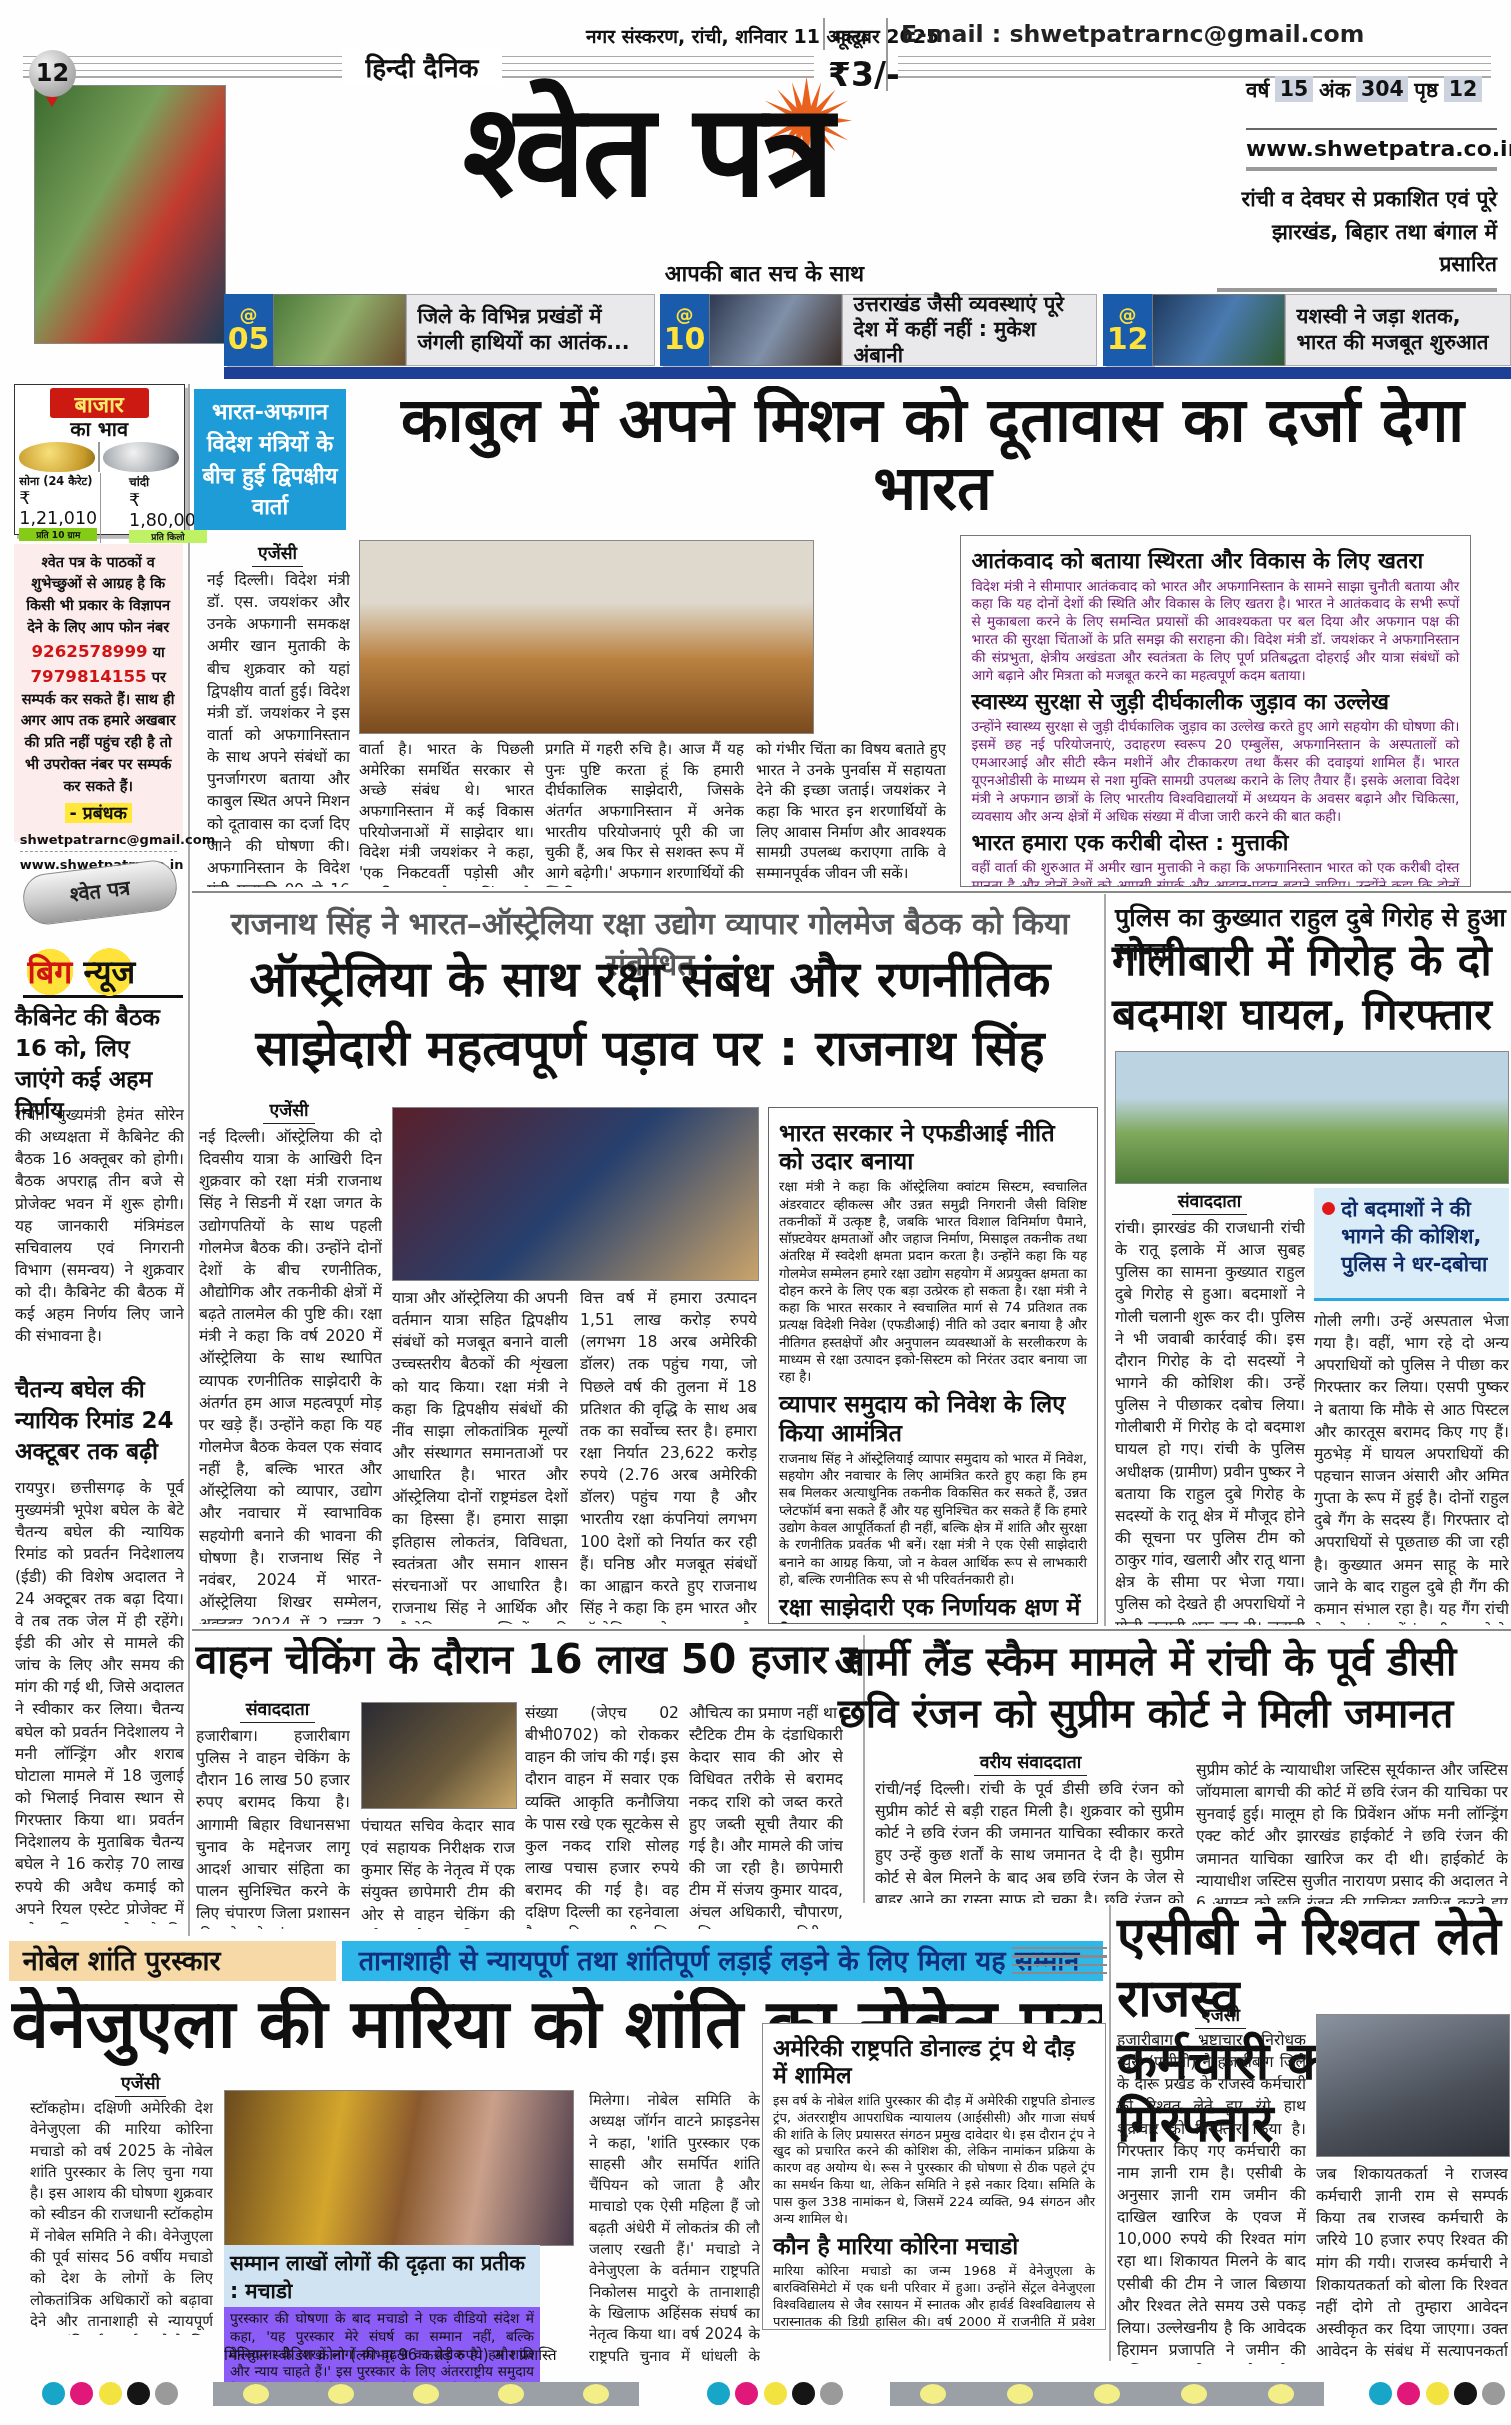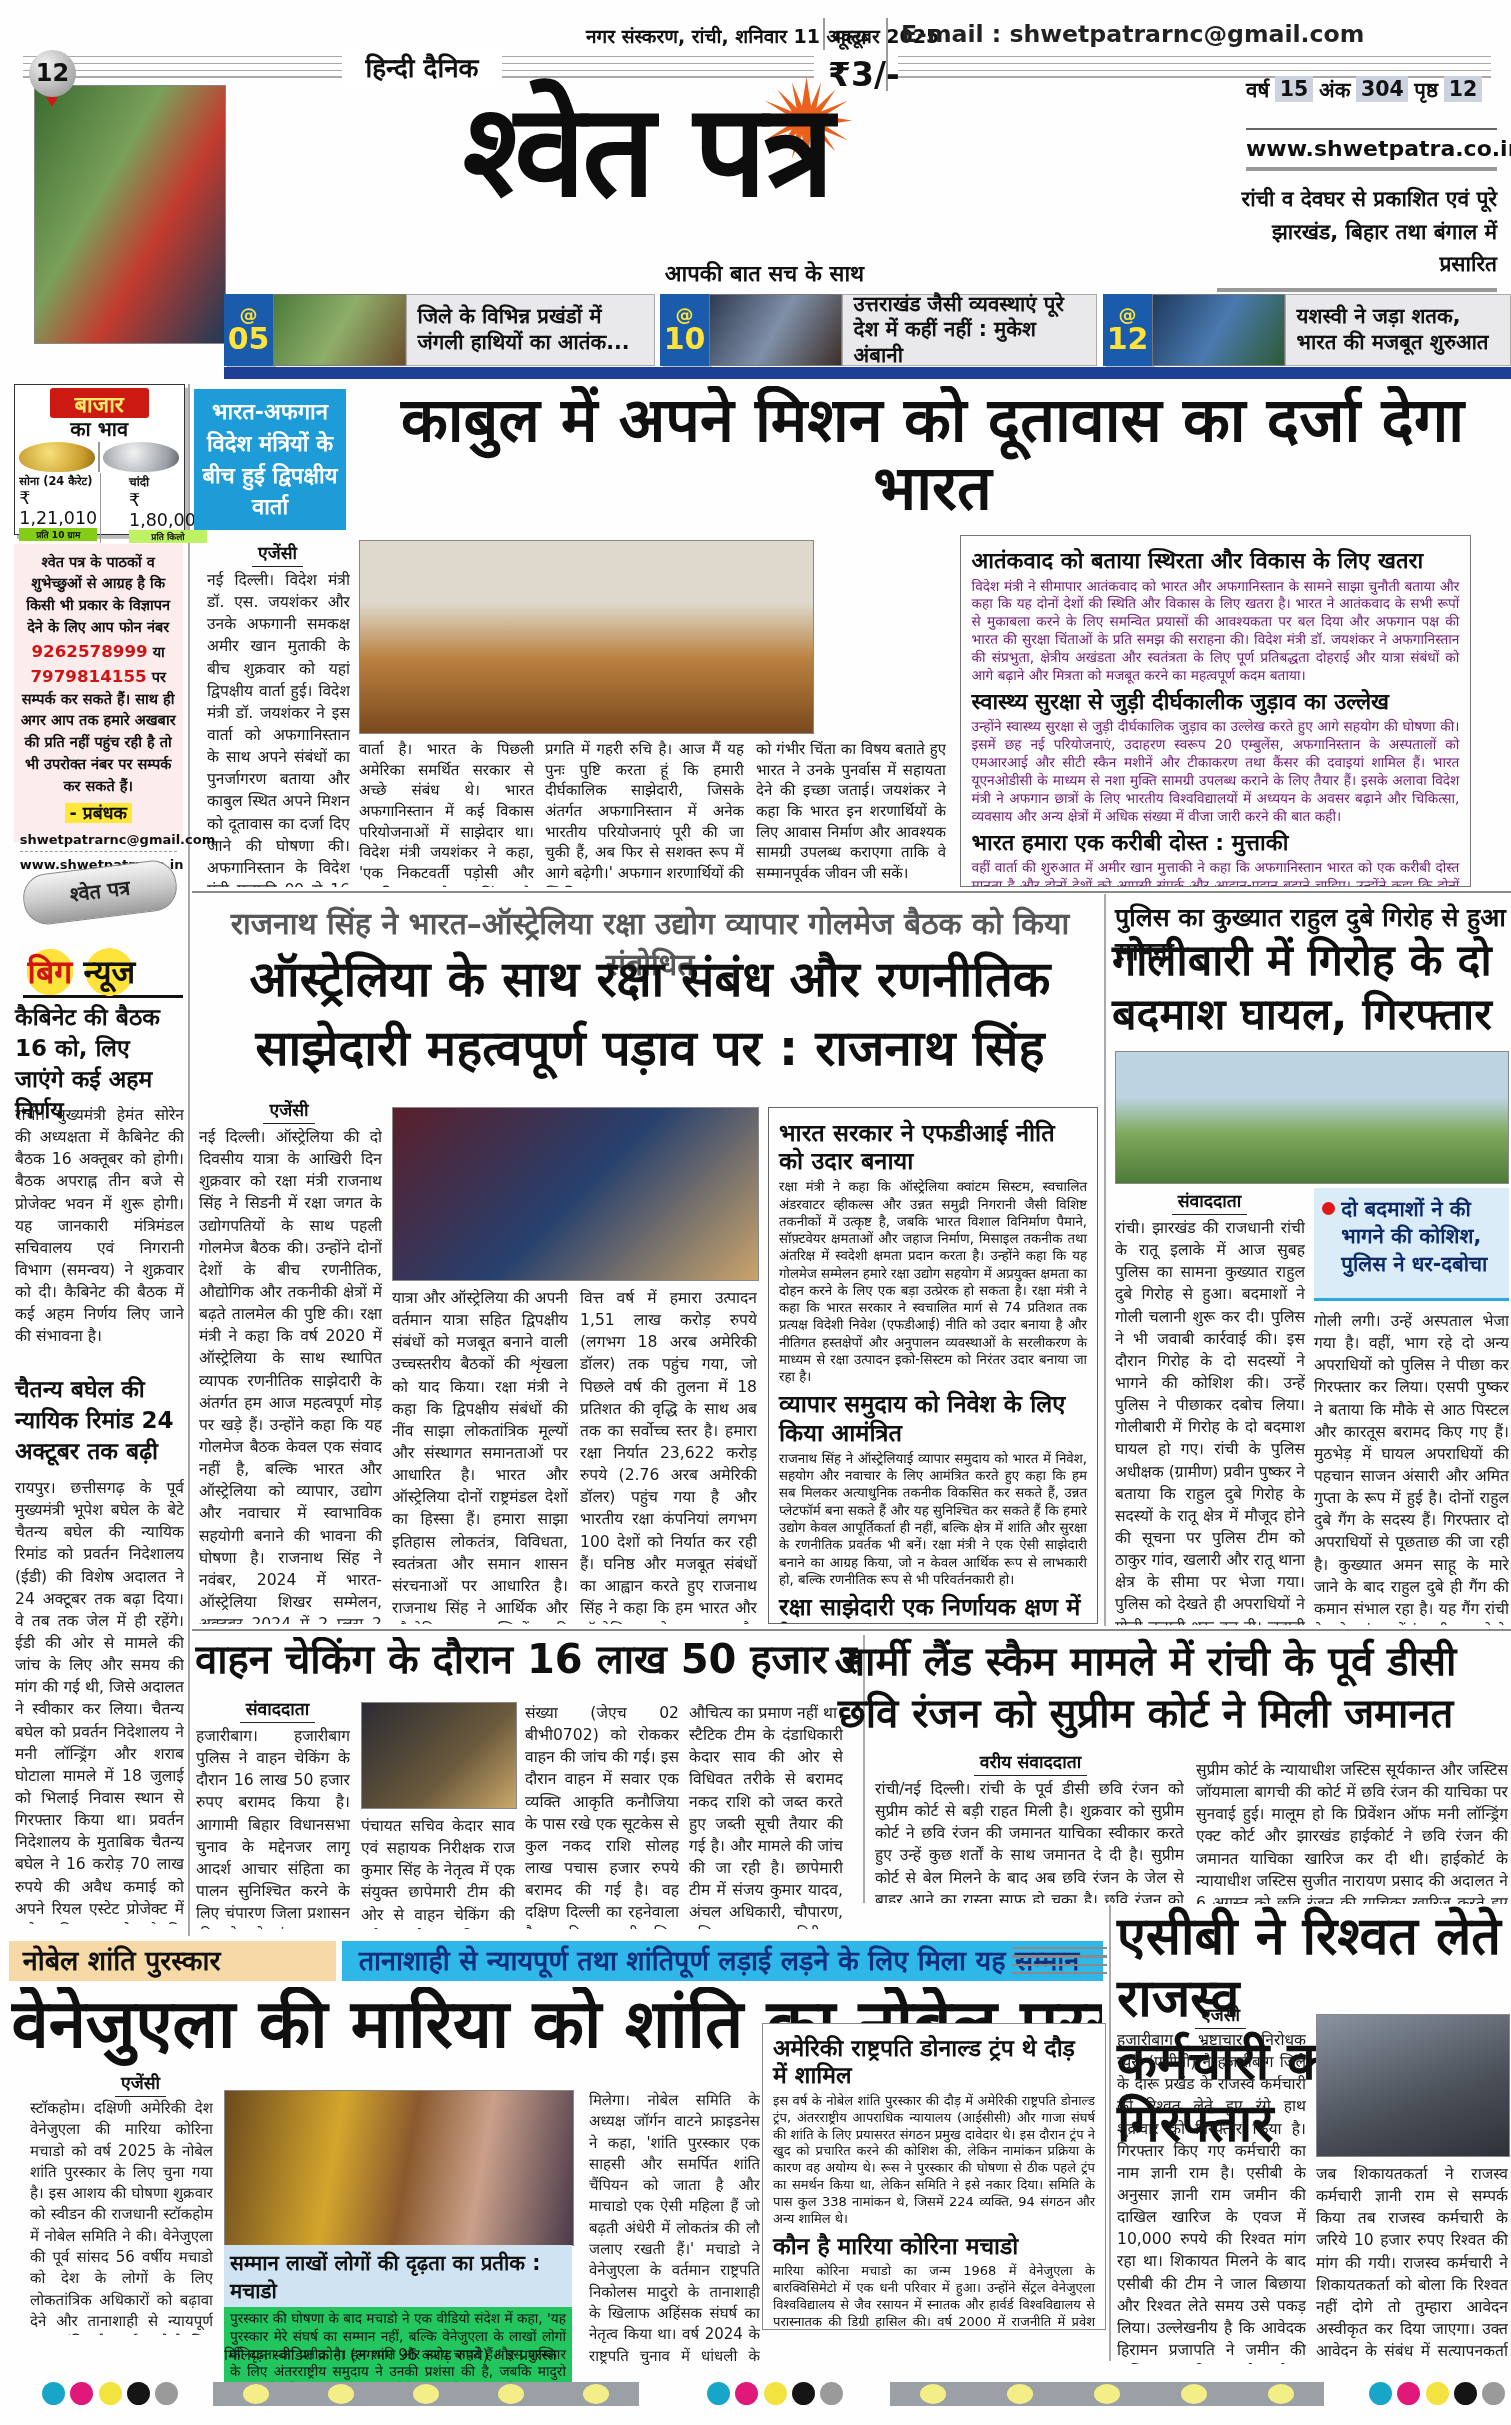--- a/index.html
+++ b/index.html
@@ -233,21 +233,21 @@
   <div class="abs just body-txt clip" style="left:875px;top:1778px;width:309px;height:125px;">रांची/नई दिल्ली। रांची के पूर्व डीसी छवि रंजन को सुप्रीम कोर्ट से बड़ी राहत मिली है। शुक्रवार को सुप्रीम कोर्ट ने छवि रंजन की जमानत याचिका स्वीकार करते हुए उन्हें कुछ शर्तों के साथ जमानत दे दी है। सुप्रीम कोर्ट से बेल मिलने के बाद अब छवि रंजन के जेल से बाहर आने का रास्ता साफ हो चुका है। छवि रंजन को ईडी ने 4 मई 2023 को गिरफ्तार किया था, जिसके बाद से वे न्यायिक हिरासत में हैं।</div>
   <div class="abs just body-txt clip" style="left:1196px;top:1759px;width:312px;height:145px;">सुप्रीम कोर्ट के न्यायाधीश जस्टिस सूर्यकान्त और जस्टिस जॉयमाला बागची की कोर्ट में छवि रंजन की याचिका पर सुनवाई हुई। मालूम हो कि प्रिवेंशन ऑफ मनी लॉन्ड्रिंग एक्ट कोर्ट और झारखंड हाईकोर्ट ने छवि रंजन की जमानत याचिका खारिज कर दी थी। हाईकोर्ट के न्यायाधीश जस्टिस सुजीत नारायण प्रसाद की अदालत ने 6 अगस्त को छवि रंजन की याचिका खारिज करते हुए उन्हें बेल देने से इनकार कर दिया था।</div>
 
   <div class="abs" style="left:9px;top:1941px;width:327px;height:40px;background:#f6d9a6;font-size:27px;font-weight:800;line-height:40px;padding-left:13.7px;box-sizing:border-box;">नोबेल शांति पुरस्कार</div>
   <div class="abs" style="left:342px;top:1941px;width:761px;height:40px;background:#2fb7e9;color:#10307e;font-size:27px;font-weight:800;line-height:40px;padding-left:16.7px;box-sizing:border-box;">तानाशाही से न्यायपूर्ण तथा शांतिपूर्ण लड़ाई लड़ने के लिए मिला यह सम्मान</div>
   <div class="abs headline clip" style="left:11.4px;top:1987px;width:1091px;height:84px;font-size:67px;white-space:nowrap;">वेनेजुएला की मारिया को शांति का नोबेल पुरस्कार</div>
   <div class="abs ctr" style="left:91px;top:2070px;width:99px;"><span class="byline">एजेंसी</span></div>
   <div class="abs just body-txt clip" style="left:30px;top:2098px;width:183px;height:237px;font-size:15px;">स्टॉकहोम। दक्षिणी अमेरिकी देश वेनेजुएला की मारिया कोरिना मचाडो को वर्ष 2025 के नोबेल शांति पुरस्कार के लिए चुना गया है। इस आशय की घोषणा शुक्रवार को स्वीडन की राजधानी स्टॉकहोम में नोबेल समिति ने की। वेनेजुएला की पूर्व सांसद 56 वर्षीय मचाडो को देश के लोगों के लिए लोकतांत्रिक अधिकारों को बढ़ावा देने और तानाशाही से न्यायपूर्ण तथा शांतिपूर्ण लड़ाई लड़ने के लिए यह सम्मान दिया जाएगा। आगामी 10 दिसंबर को आयोजित समारोह में ये पुरस्कार प्रदान किए जाएंगे। पुरस्कार में 11</div>
 
   <div class="photo" style="left:224px;top:2090px;width:348px;height:154px;background:linear-gradient(100deg,#6b4a1e,#d4a62c 32%,#8a5a2e 52%,#caa08a 72%,#4a3a4a);"></div>
-  <div class="abs" style="left:224px;top:2245px;width:348px;background:#22c55e;">
+  <div class="abs" style="left:224px;top:2245px;width:316px;background:#8b5cf6;">
     <div style="background:#cfe3f2;font-size:20.5px;font-weight:800;padding:3px 6px;">सम्मान लाखों लोगों की दृढ़ता का प्रतीक : मचाडो</div>
     <div class="just clip" style="font-size:13.7px;line-height:1.3;padding:3px 6px;height:73px;">पुरस्कार की घोषणा के बाद मचाडो ने एक वीडियो संदेश में कहा, 'यह पुरस्कार मेरे संघर्ष का सम्मान नहीं, बल्कि वेनेजुएला के लाखों लोगों की दृढ़ता का प्रतीक है। हम शांति और न्याय चाहते हैं।' इस पुरस्कार के लिए अंतरराष्ट्रीय समुदाय ने उनकी प्रशंसा की है, जबकि मादुरो सरकार ने इसे एक प्रकार का राजनीतिक हस्तक्षेप बताया है।</div>
   </div>
   <div class="abs clip" style="left:224px;top:2344px;width:348px;height:23px;font-size:15px;">मिलियन स्वीडिश क्रोना (लगभग 96 करोड़ रुपये) और प्रशस्ति पत्र</div>
   <div class="abs just body-txt clip" style="left:589px;top:2090px;width:171px;height:277px;font-size:15px;">मिलेगा। नोबेल समिति के अध्यक्ष जॉर्गन वाटने फ्राइडनेस ने कहा, 'शांति पुरस्कार एक साहसी और समर्पित शांति चैंपियन को जाता है और माचाडो एक ऐसी महिला हैं जो बढ़ती अंधेरी में लोकतंत्र की लौ जलाए रखती हैं।' मचाडो ने वेनेजुएला के वर्तमान राष्ट्रपति निकोलस मादुरो के तानाशाही के खिलाफ अहिंसक संघर्ष का नेतृत्व किया था। वर्ष 2024 के राष्ट्रपति चुनाव में धांधली के आरोपों के बाद उन्होंने अंतरराष्ट्रीय स्तर पर मादुरो सरकार की निंदा की थी, जिसके कारण उन्हें गिरफ्तारी का सामना करना पड़ा।</div>
 
   <div class="abs clip" style="left:762px;top:2023px;width:344px;height:307px;border:1.5px solid #888;background:#fff;padding:6px 10px;box-sizing:border-box;">
     <div class="box-h" style="font-size:23px;">अमेरिकी राष्ट्रपति डोनाल्ड ट्रंप थे दौड़ में शामिल</div>
     <div class="just" style="font-size:13px;line-height:1.3;">इस वर्ष के नोबेल शांति पुरस्कार की दौड़ में अमेरिकी राष्ट्रपति डोनाल्ड ट्रंप, अंतरराष्ट्रीय आपराधिक न्यायालय (आईसीसी) और गाजा संघर्ष की शांति के लिए प्रयासरत संगठन प्रमुख दावेदार थे। इस दौरान ट्रंप ने खुद को प्रचारित करने की कोशिश की, लेकिन नामांकन प्रक्रिया के कारण वह अयोग्य थे। रूस ने पुरस्कार की घोषणा से ठीक पहले ट्रंप का समर्थन किया था, लेकिन समिति ने इसे नकार दिया। समिति के पास कुल 338 नामांकन थे, जिसमें 224 व्यक्ति, 94 संगठन और अन्य शामिल थे।</div>
     <div class="box-h" style="font-size:23px;">कौन है मारिया कोरिना मचाडो</div>

